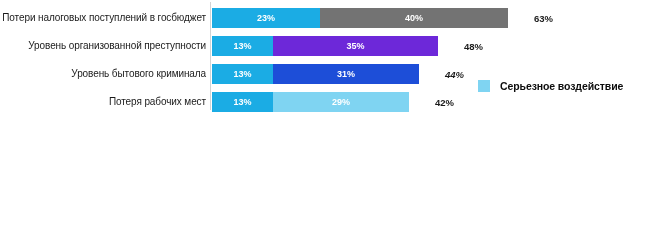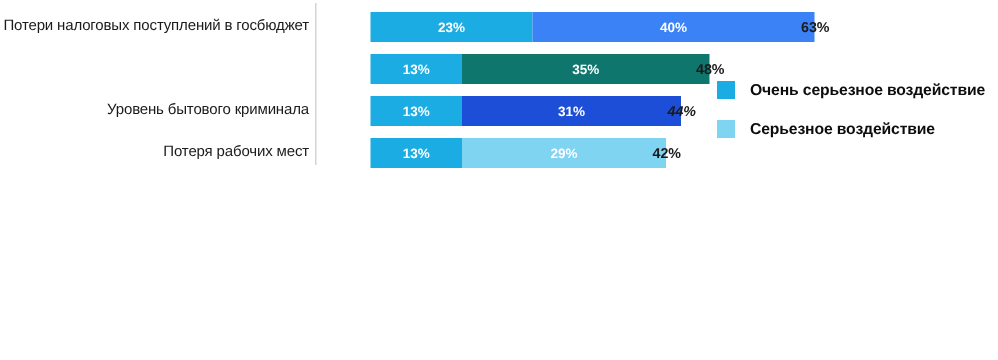--- a/index.html
+++ b/index.html
@@ -58,21 +58,20 @@
     width: 100%;
   }
   .seg {
     position: absolute;
     top: 0;
     height: 100%;
     display: flex;
     align-items: center;
     justify-content: center;
     box-sizing: border-box;
-    margin-left: 35px;
   }
   .seg-label {
     font-size: 9px;
     font-weight: bold;
     color: #ffffff;
     line-height: 1;
   }
   .total-label {
     position: absolute;
     top: 0;
@@ -131,43 +130,44 @@
     font-family: "Liberation Sans", sans-serif;
   }
 </style>
 </head>
 <body>
 
 <div id="chart-root">
 
   <div id="labels-col">
     <div class="cat-label" style="top:12px;">Потери налоговых поступлений в госбюджет</div>
+    <div class="cat-label" style="top:40px;">Уровень организованной преступности</div>
     <div class="cat-label" style="top:68px;">Уровень бытового криминала</div>
     <div class="cat-label" style="top:96px;text-align:right;">Потеря рабочих мест</div>
   </div>
 
   <div id="axis-line"></div>
 
   <div id="plot">
 
     <div class="bar-row" style="top:8px;">
       <div class="seg" style="left:0px; width:108px; background:#1BACE4;">
         <span class="seg-label">23%</span>
       </div>
-      <div class="seg" style="left:108px; width:188px; background:#3b82f6;">
+      <div class="seg" style="left:108px; width:188px; background:#737373;">
         <span class="seg-label">40%</span>
       </div>
       <div class="total-label" style="left:296px;">63%</div>
     </div>
 
     <div class="bar-row" style="top:36px;">
       <div class="seg" style="left:0px; width:61px; background:#1BACE4;">
         <span class="seg-label">13%</span>
       </div>
-      <div class="seg" style="left:61px; width:165px; background:#0f766e;">
+      <div class="seg" style="left:61px; width:165px; background:#6d28d9;">
         <span class="seg-label">35%</span>
       </div>
       <div class="total-label" style="left:226px;">48%</div>
     </div>
 
     <div class="bar-row" style="top:64px;">
       <div class="seg" style="left:0px; width:61px; background:#1BACE4;">
         <span class="seg-label">13%</span>
       </div>
       <div class="seg" style="left:61px; width:146px; background:#1d4ed8;">
@@ -182,24 +182,20 @@
       </div>
       <div class="seg" style="left:61px; width:136px; background:#7FD4F2;">
         <span class="seg-label">29%</span>
       </div>
       <div class="total-label" style="left:197px;">42%</div>
     </div>
 
   </div>
 
   <div id="legend">
-    <div class="legend-item" style="top:0px;">
-      <span class="legend-swatch" style="background:#1BACE4;"></span>
-      <span class="legend-text">Очень серьезное воздействие</span>
-    </div>
     <div class="legend-item" style="top:26px;text-align:center;">
       <span class="legend-swatch" style="background:#7FD4F2;"></span>
       <span class="legend-text">Серьезное воздействие</span>
     </div>
   </div>
 
 
 </div>
 
 </body></html>

